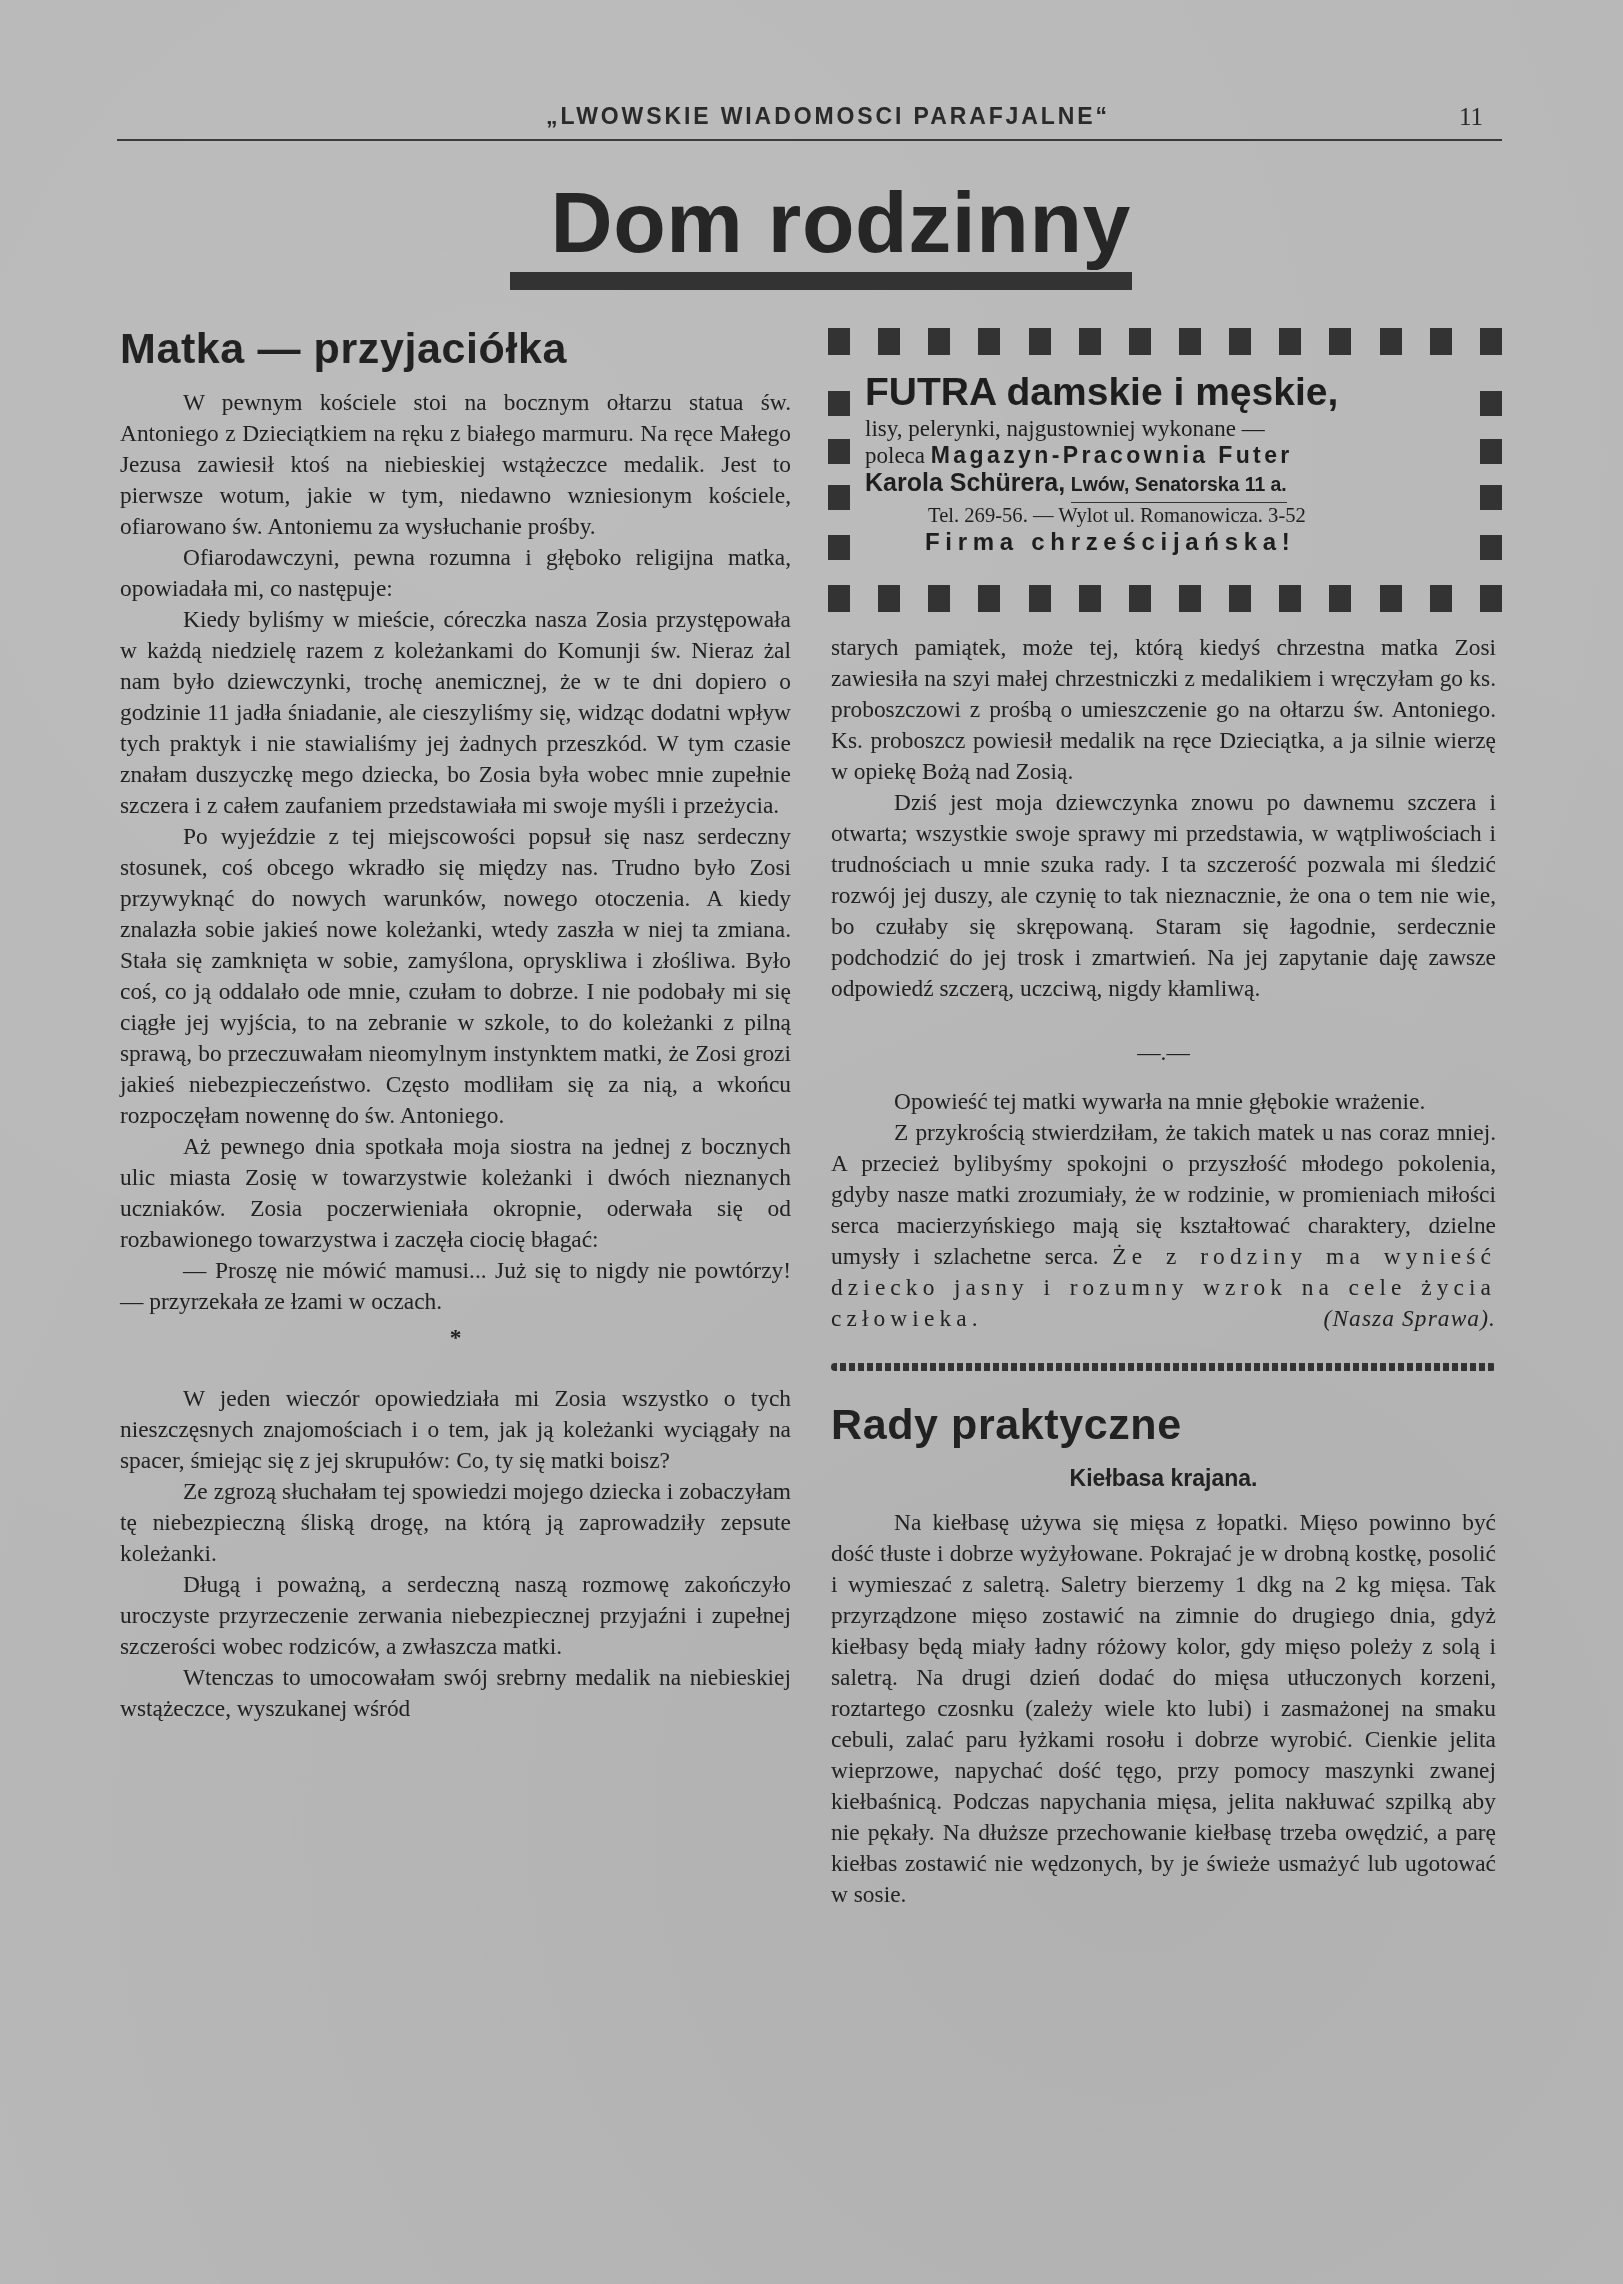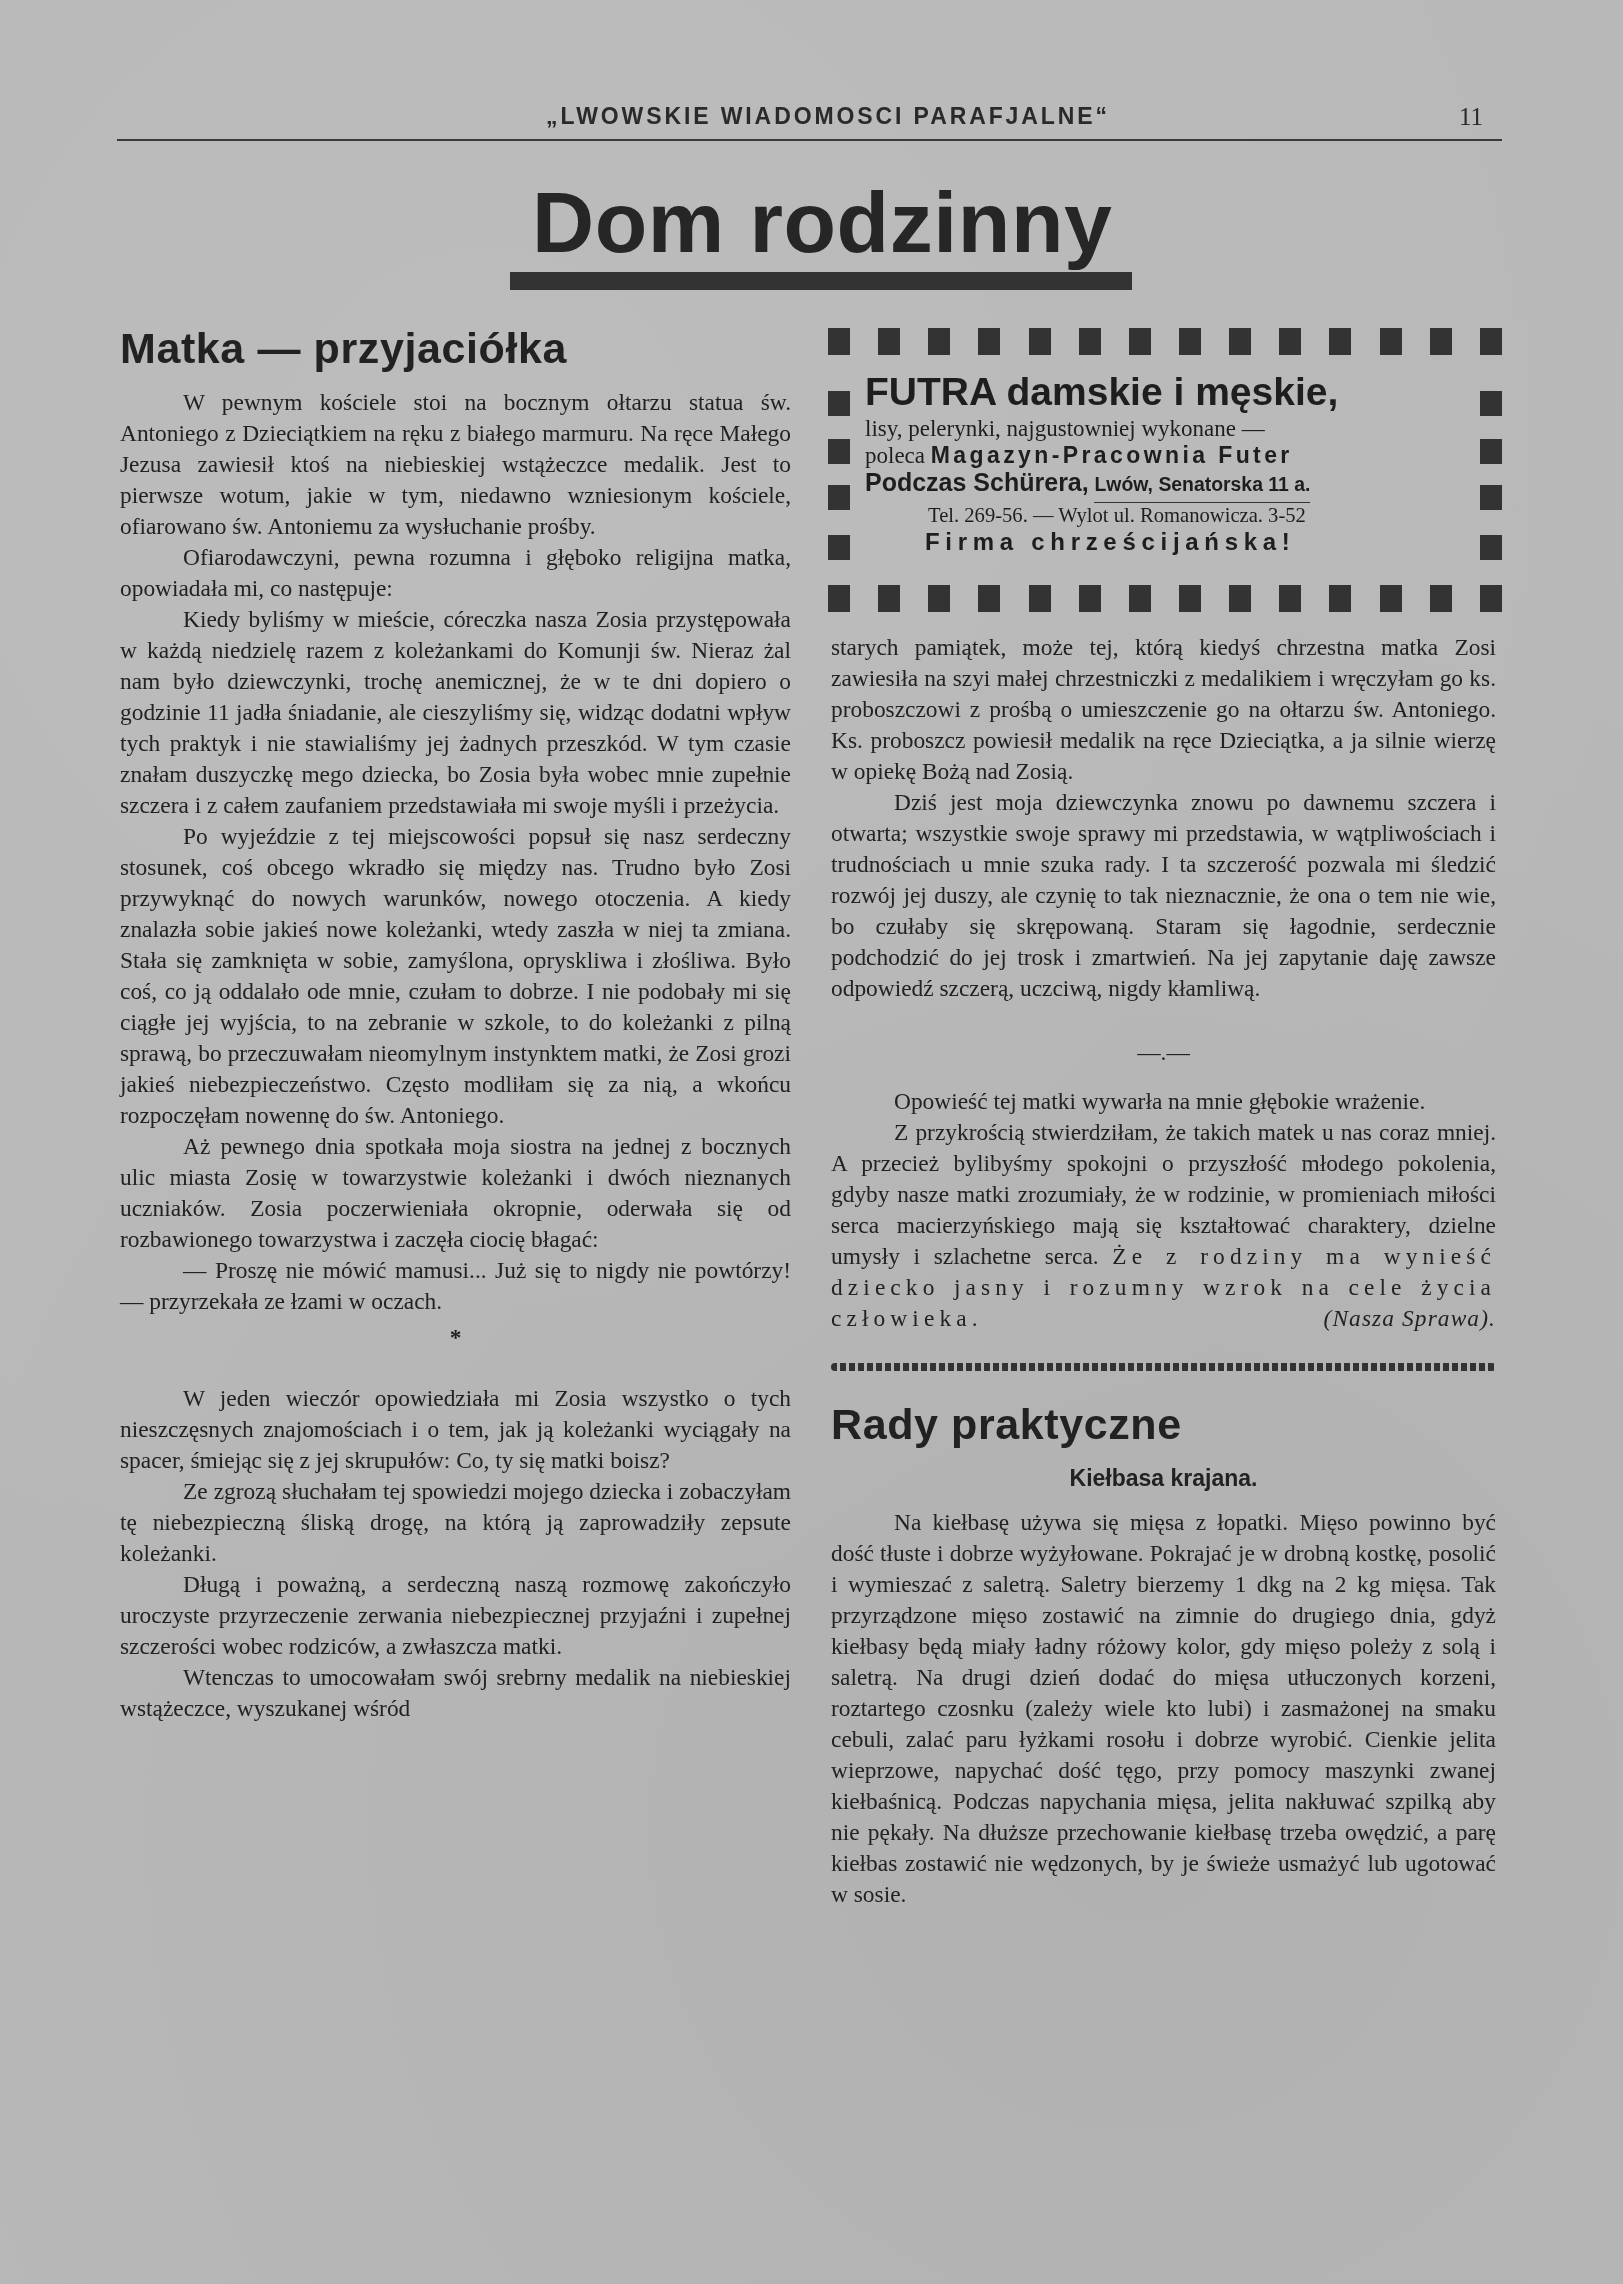--- a/index.html
+++ b/index.html
@@ -24,21 +24,21 @@
     font-size:23px; letter-spacing:2.9px; color:#2a2a2a;
   }
   .page-number {
     position:absolute; left:1459px; top:103px; font-size:25px;
     font-family:"Liberation Serif", serif; color:#2a2a2a;
   }
   .head-rule {
     position:absolute; left:117px; top:139px; width:1385px; height:2.3px; background:#3a3a3a;
   }
   .main-title {
-    position:absolute; left:532px; top:171px; width:617px; text-align:left;
+    position:absolute; left:514px; top:171px; width:617px; text-align:right;
     font-family:"Liberation Sans", sans-serif; font-weight:bold;
     font-size:86px; line-height:103px; color:#262626; letter-spacing:0.6px;
   }
   .title-bar {
     position:absolute; left:510px; top:272px; width:622px; height:18px; background:#333;
   }
   
   .col {
     position:absolute; font-family:"Liberation Serif", serif;
     font-size:23.4px; line-height:31px; text-align:justify; color:#222;
@@ -138,21 +138,21 @@
       <div class="ad-headline">
         <span>FUTRA</span>
         <span>damskie i męskie,</span>
       </div>
       <div class="ad-text">lisy, pelerynki, najgustowniej wykonane —</div>
       <div class="ad-text">
         <span>poleca</span>
         <span class="ad-bold">Magazyn-Pracownia Futer</span>
       </div>
       <div class="ad-text">
-        <span class="ad-karola">Podczas Schürera,</span>
+        <span class="ad-karola">Karola Schürera,</span>
         <span class="ad-address">Lwów, Senatorska 11 a.</span>
       </div>
       <div class="ad-tel">Tel. 269-56. — Wylot ul. Romanowicza.   3-52</div>
       <div class="ad-firma">Firma chrześcijańska!</div>
     </div>
     <div class="ad-row bottom">
       <span class="sq"></span>
         <span class="sq"></span>
         <span class="sq"></span>
         <span class="sq"></span>

